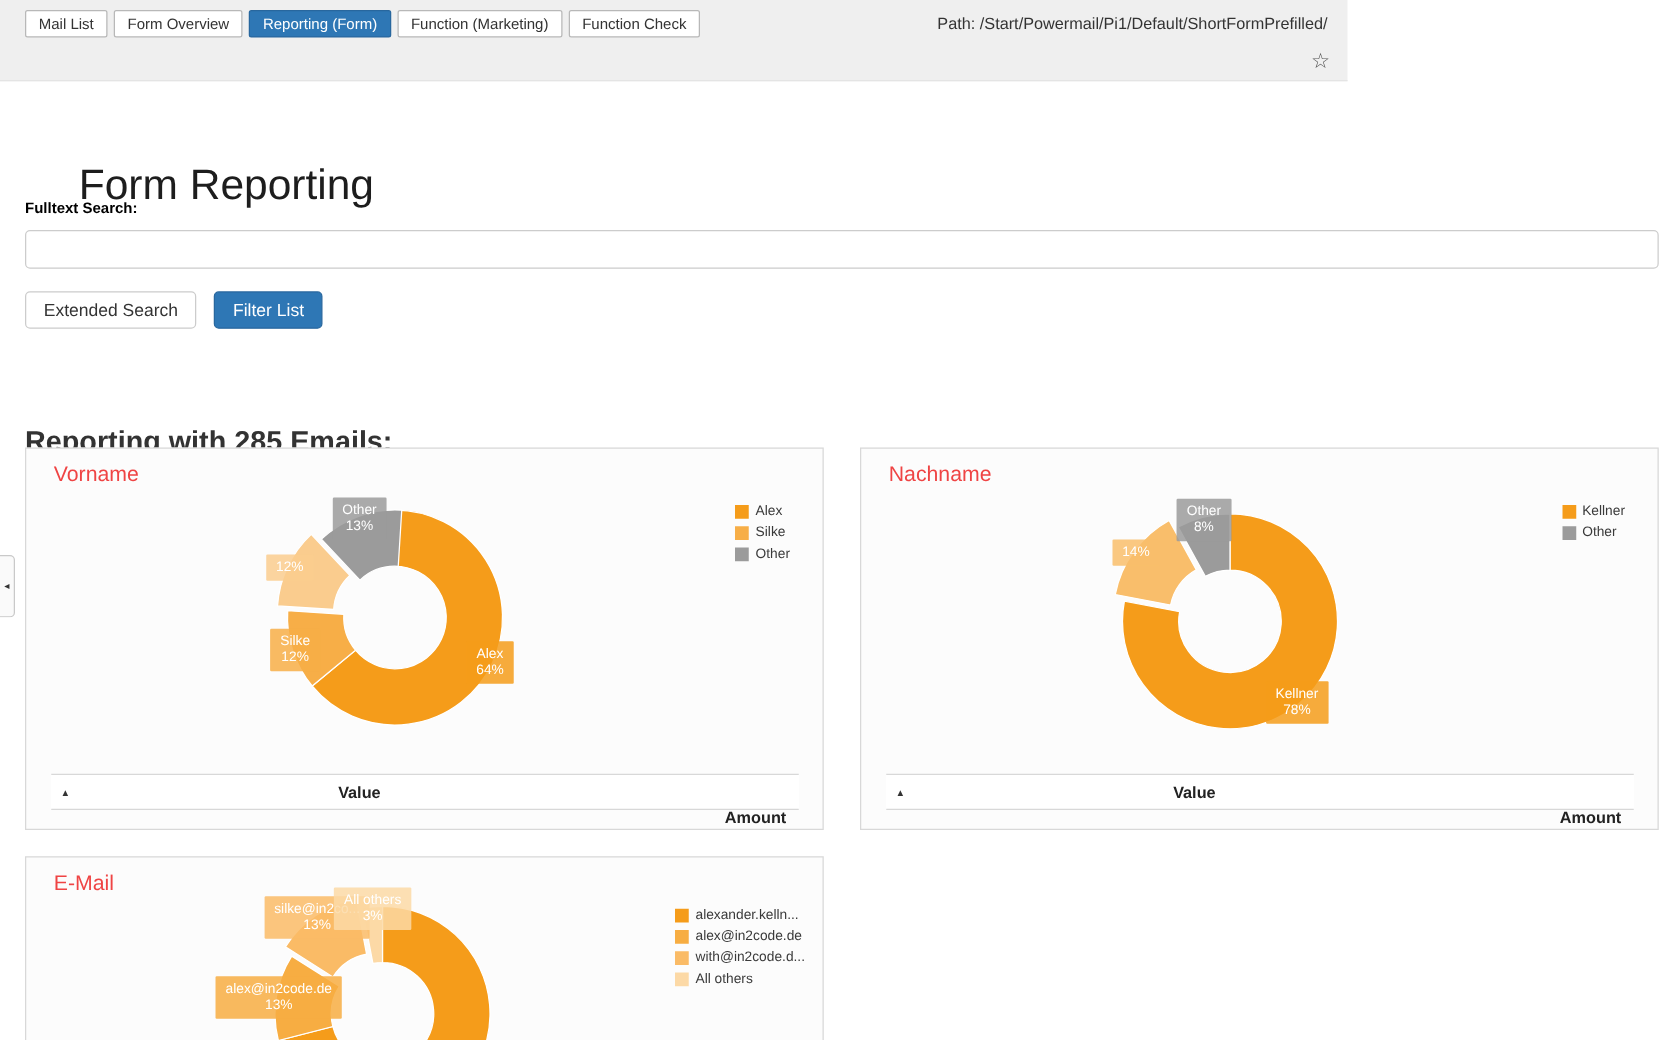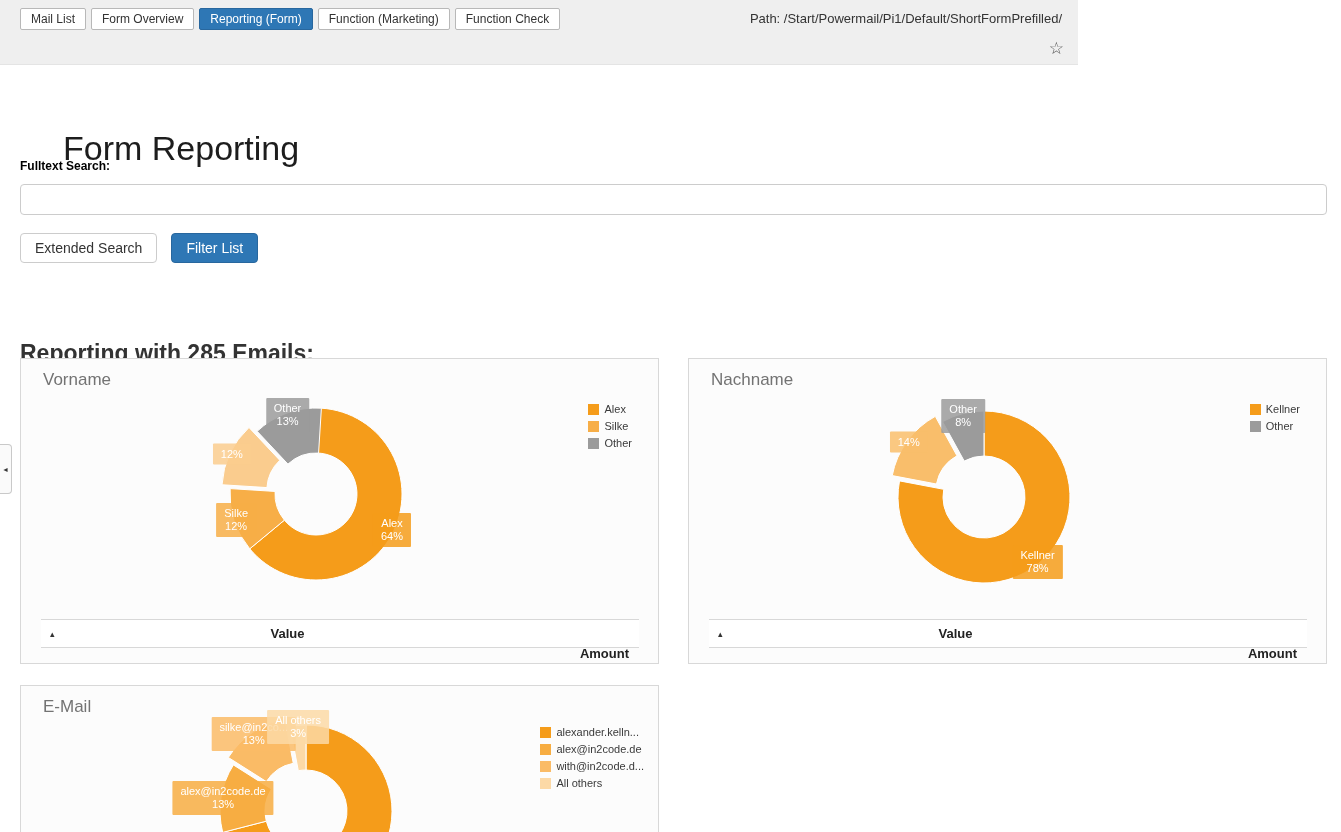--- a/index.html
+++ b/index.html
@@ -36,21 +36,21 @@
     font-family:"Liberation Sans",sans-serif;font-size:14px;padding:6px 14px;border-radius:4px;
     border:1px solid #cccccc;background:#fff;color:#333;cursor:pointer;
   }
   .btn.primary{background:var(--accent,#2e77b5);border-color:var(--accent_border,#28679e);color:#fff;}
   .reporting-heading{position:absolute;top:321px;left:20px;font-size:23px;color:#333;}
   
   .panel{
     position:absolute;width:637px;height:304px;background:var(--panel_bg,#fcfcfc);
     border:1px solid var(--panel_border,#d8d8d8);
   }
-  .panel-title{position:absolute;top:11px;left:22px;font-size:17px;color:#737373;}
+  .panel-title{position:absolute;top:11px;left:22px;font-size:17px;color:#ef4444;}
   .chart-area{position:absolute;left:0;top:0;width:637px;height:304px;}
   .chart-svg{position:absolute;left:0;top:0;}
   .slice-label{
     position:absolute;transform:translate(-50%,-50%);color:#ffffff;font-size:11px;line-height:13px;
     text-align:center;padding:4px 8px;white-space:nowrap;border-radius:1px;z-index:3;
   }
   .legend{position:absolute;display:flex;flex-direction:column;gap:5px;z-index:2;}
   .legend-item{display:flex;align-items:center;gap:5px;font-size:11px;color:#3a3a3a;cursor:pointer;}
   .legend-swatch{width:11px;height:11px;flex:0 0 11px;}
   .table-row{

